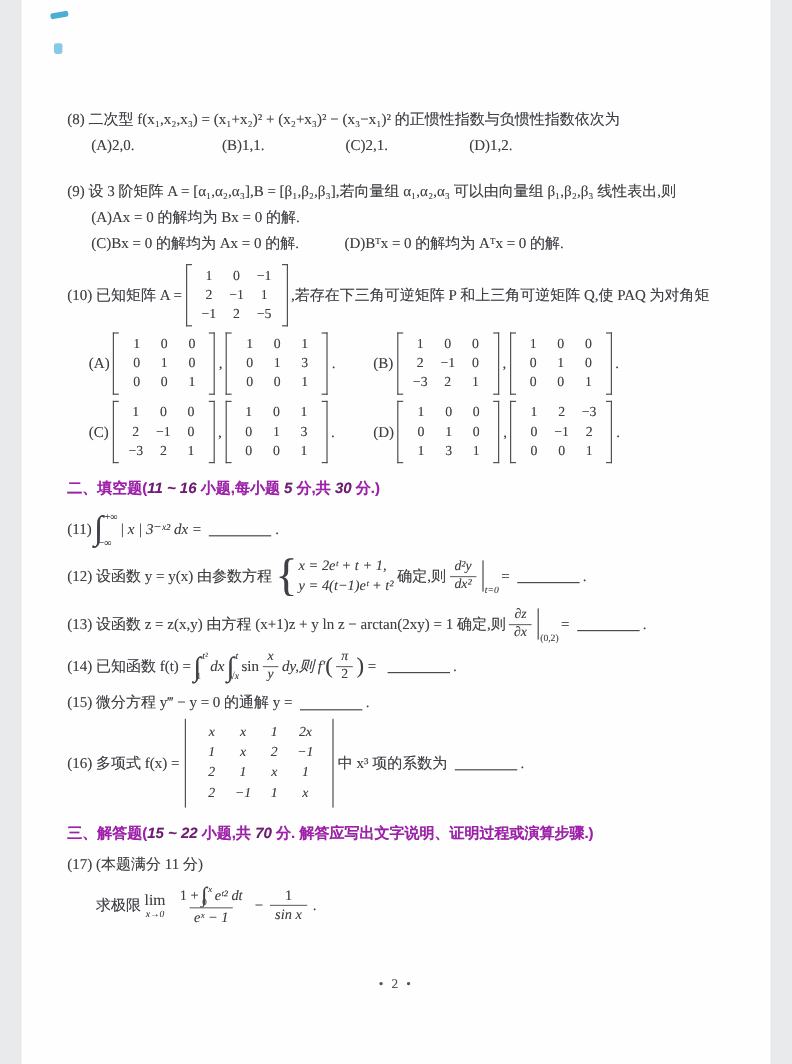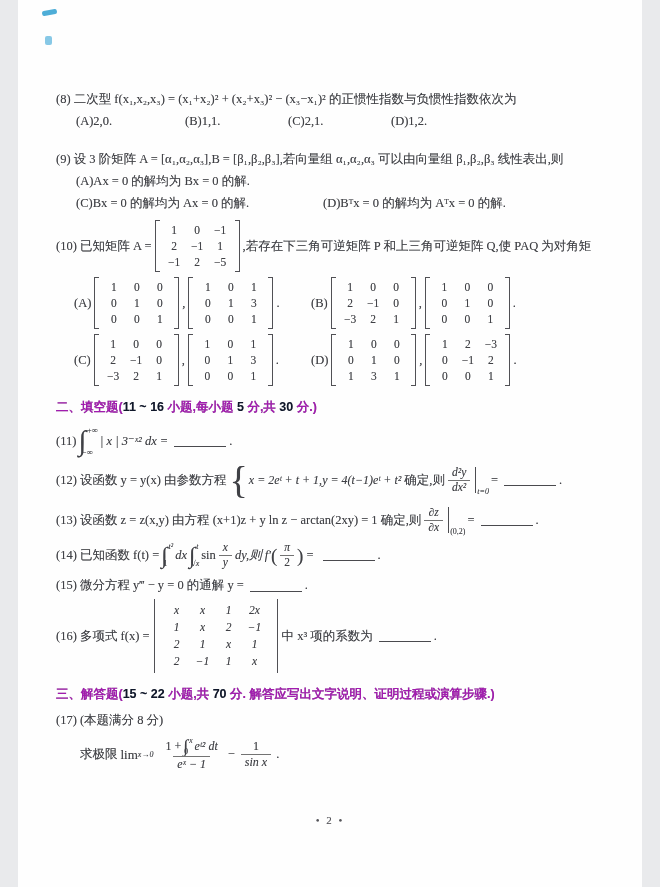--- a/index.html
+++ b/index.html
@@ -9,21 +9,21 @@
   .content{position:absolute;left:38px;top:84px;width:592px;}
   .artifact{position:absolute;border-radius:2px;}
   .a1{left:24px;top:10px;width:15px;height:5px;background:#2f9fd0;opacity:.85;transform:rotate(-10deg);}
   .a2{left:27px;top:36px;width:7px;height:9px;background:#5fb5de;opacity:.75;}
 
   .qline{line-height:18px;margin-top:6px;}
   .mathline{display:flex;align-items:center;flex-wrap:nowrap;margin-top:6px;white-space:nowrap;}
   .mathline > *{flex:0 0 auto;}
   .sp{margin:0 3px;}
   .opts4{display:grid;grid-template-columns:109px 103px 103px 1fr;padding-left:20px;margin-top:4px;line-height:18px;}
-  .opts2{display:grid;grid-template-columns:211px 1fr;padding-left:20px;margin-top:4px;line-height:18px;gap:36px;}
+  .opts2{display:grid;grid-template-columns:211px 1fr;padding-left:20px;margin-top:4px;line-height:18px;}
   .optgrid{display:grid;grid-template-columns:237px 1fr;padding-left:18px;margin-top:5px;}
   .opt{display:flex;align-items:center;white-space:nowrap;}
 
   .matrix{position:relative;display:inline-block;padding:2px 8px;margin:0 3px;vertical-align:middle;}
   .matrix::before,.matrix::after{content:"";position:absolute;top:0;bottom:0;width:4px;}
   .matrix::before{left:0;border:1.2px solid #505055;border-right:none;}
   .matrix::after{right:0;border:1.2px solid #505055;border-left:none;}
   .mrow{display:flex;justify-content:center;line-height:16px;}
   .mcell{display:inline-block;min-width:19px;text-align:center;font-size:11.5px;padding:0 2px;font-style:italic;}
   .matrix .mcell,.det .mcell{font-style:normal;}
@@ -43,32 +43,32 @@
   .frac .fn{padding:0 4px;}
   .frac .fd{border-top:1px solid #737373;padding:0 4px;}
   .frac.big{font-size:12px;}
 
   .eval{display:inline-flex;align-items:flex-end;margin-left:2px;}
   .ebar{width:1px;height:26px;background:#4c4c50;display:inline-block;}
   .esub{font-size:8px;margin:0 2px -3px 1px;}
 
   .sys{display:inline-flex;align-items:center;margin:0 3px;}
   .brace{font-size:38px;font-weight:300;line-height:.9;margin-right:1px;}
-  .eqs{display:inline-flex;font-size:12px;line-height:17px;font-style:italic;}
-
-  .lim{display:inline-flex;flex-direction:row;align-items:center;line-height:1;margin:0 3px;}
+  .eqs{display:inline-flex;flex-direction:column;font-size:12px;line-height:17px;font-style:italic;}
+
+  .lim{display:inline-flex;flex-direction:column;align-items:center;line-height:1;margin:0 3px;}
   .limw{font-size:13px;}
   .limsub{font-size:8px;margin-top:2px;}
   .bp{font-size:46px;font-weight:300;line-height:1;color:#4a4a4e;margin:0 1px;transform:scaleX(.75);}
   .mp{font-size:19px;font-weight:300;line-height:1;}
 
   .blank{display:inline-block;width:52px;height:11px;border-bottom:1.2px solid #4a4a4e;margin:0 3px 0 6px;}
   .sec{margin-top:12px;font-weight:bold;font-size:12.5px;line-height:18px;font-family:"Liberation Sans","DejaVu Sans",sans-serif;}
   .sec .c{color:#a21caf;}
-  .sec .n{color:#0f172a;}
+  .sec .n{color:#701a75;font-style:italic;}
   .footer{position:absolute;left:0;right:0;top:814px;text-align:center;font-size:11px;color:#55555a;letter-spacing:2px;}
   .it{font-style:italic;}
 </style>
 </head>
 <body>
 
 <div class="page">
   <span class="artifact a1"></span>
   <span class="artifact a2"></span>
 
@@ -404,21 +404,21 @@
       <span>中 x³ 项的系数为</span>
       <span class="blank"></span>
       <span>.</span>
     </div>
 
     <div class="sec">
       <span class="c">三、解答题(</span><span class="n">15 ~ 22</span><span class="c"> 小题,共 </span><span class="n">70</span><span class="c"> 分. 解答应写出文字说明、证明过程或演算步骤.)</span>
     </div>
 
     <div class="qline" style="margin-top:8px">
-      <span>(17) (本题满分 8 分)</span>
+      <span>(17) (本题满分 11 分)</span>
     </div>
     <div class="mathline" style="padding-left:24px;margin-top:7px">
       <span>求极限</span>
       <span class="lim">
         <span class="limw">lim</span>
         <span class="limsub it">x→0</span>
       </span>
       <span class="bp"></span>
       <span class="frac big">
         <span class="fn" style="display:inline-flex;align-items:center;">

